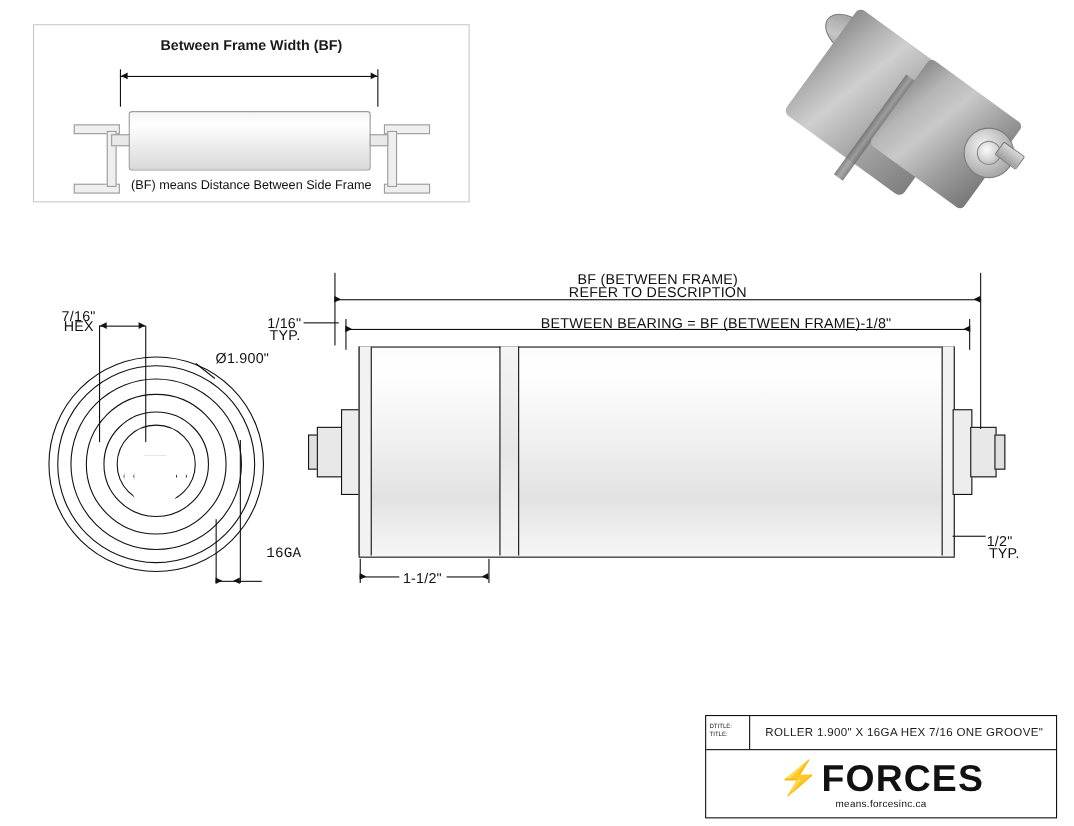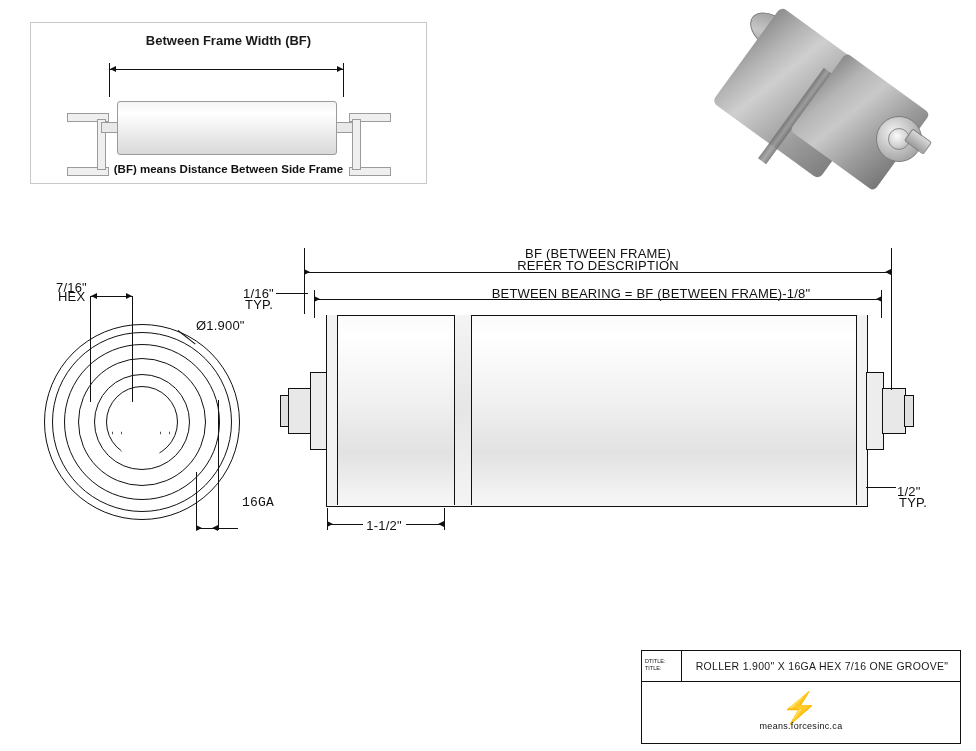--- a/index.html
+++ b/index.html
@@ -18,21 +18,21 @@
   .h1px{height:1px;}
   .v1px{width:1px;}
 
   
   #inset{
     position:absolute;left:30px;top:22px;width:395px;height:160px;
     background:#fff;border:1px solid #c9c9c9;
   }
   #inset .capt{
     position:absolute;left:50%;transform:translateX(-50%);
-    bottom:8px;font-size:11.5px;font-weight:bold;color:#111;white-space:nowrap;text-align:center;
+    bottom:8px;font-size:11.5px;font-weight:normal;color:#111;white-space:nowrap;text-align:center;
   }
   #inset .bfcapt{
     position:absolute;left:50%;transform:translateX(-50%);top:10px;
     font-size:13px;font-weight:bold;white-space:nowrap;
   }
   .insetRoller{
     position:absolute;left:86px;top:78px;width:218px;height:52px;
     background:linear-gradient(to bottom,#f4f4f4 0%,#ffffff 22%,#ededed 58%,#d9d9d9 100%);
     border:1px solid #9b9b9b;border-radius:3px;
   }
@@ -282,18 +282,19 @@
     <div id="tb-top">
       <div id="tb-tag">
         <div>DTITLE:</div>
         <div>TITLE:</div>
       </div>
       <div id="tb-title">ROLLER 1.900" X 16GA HEX 7/16 ONE GROOVE"</div>
     </div>
     <div id="tb-logo">
       <div class="logo-row">
         <span class="bolt">⚡</span>
+        <span class="brand">FORCES</span>
       </div>
       <div class="site">means.forcesinc.ca</div>
     </div>
   </div>
 
 </div>
 
 </body></html>

